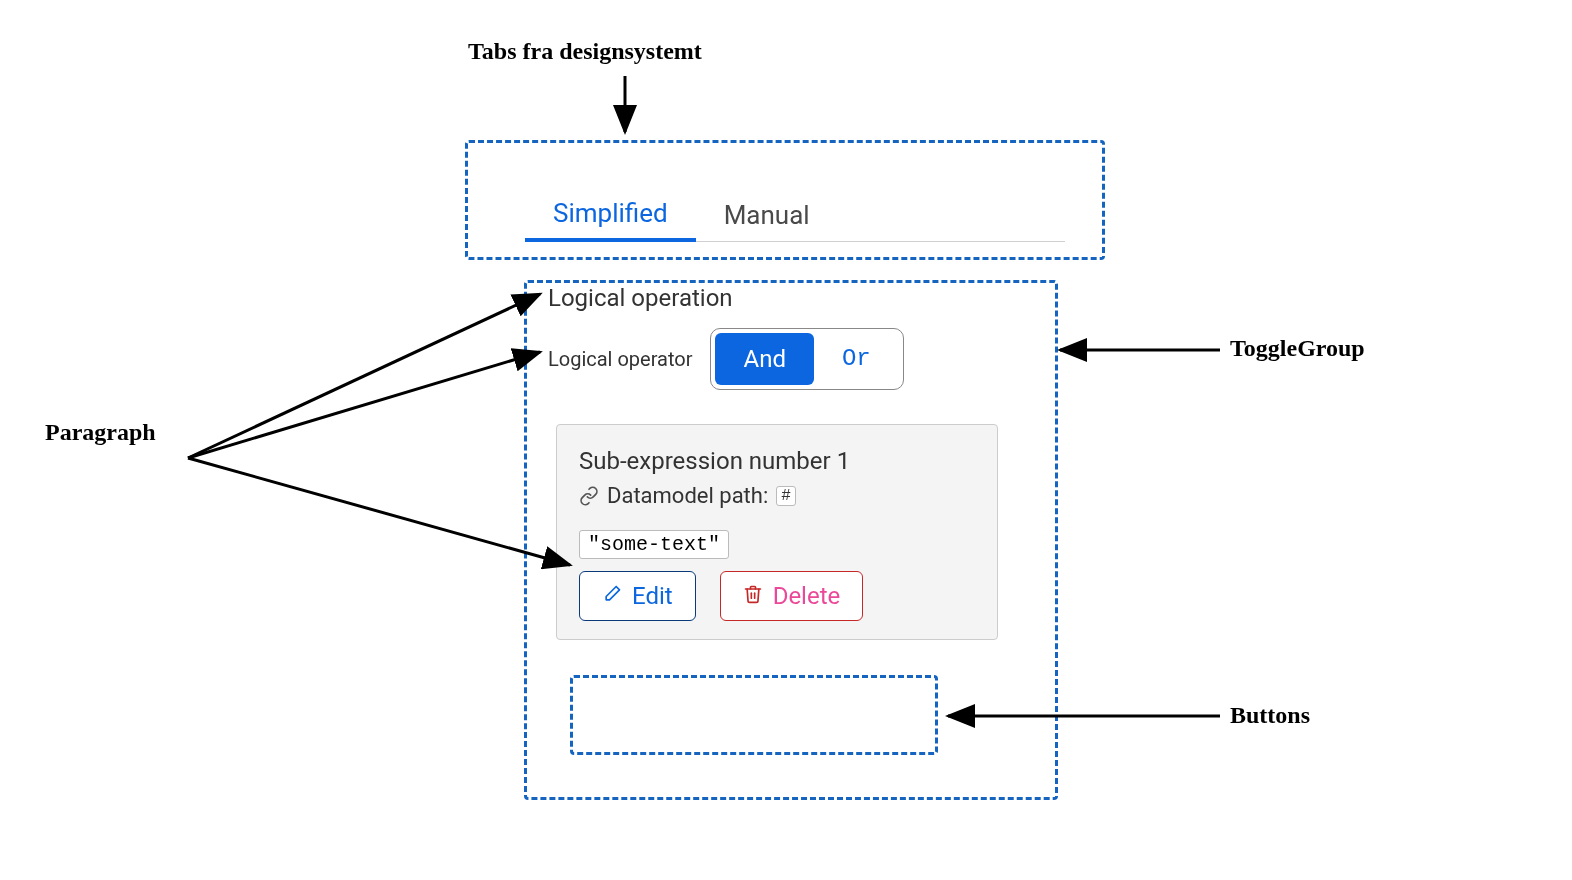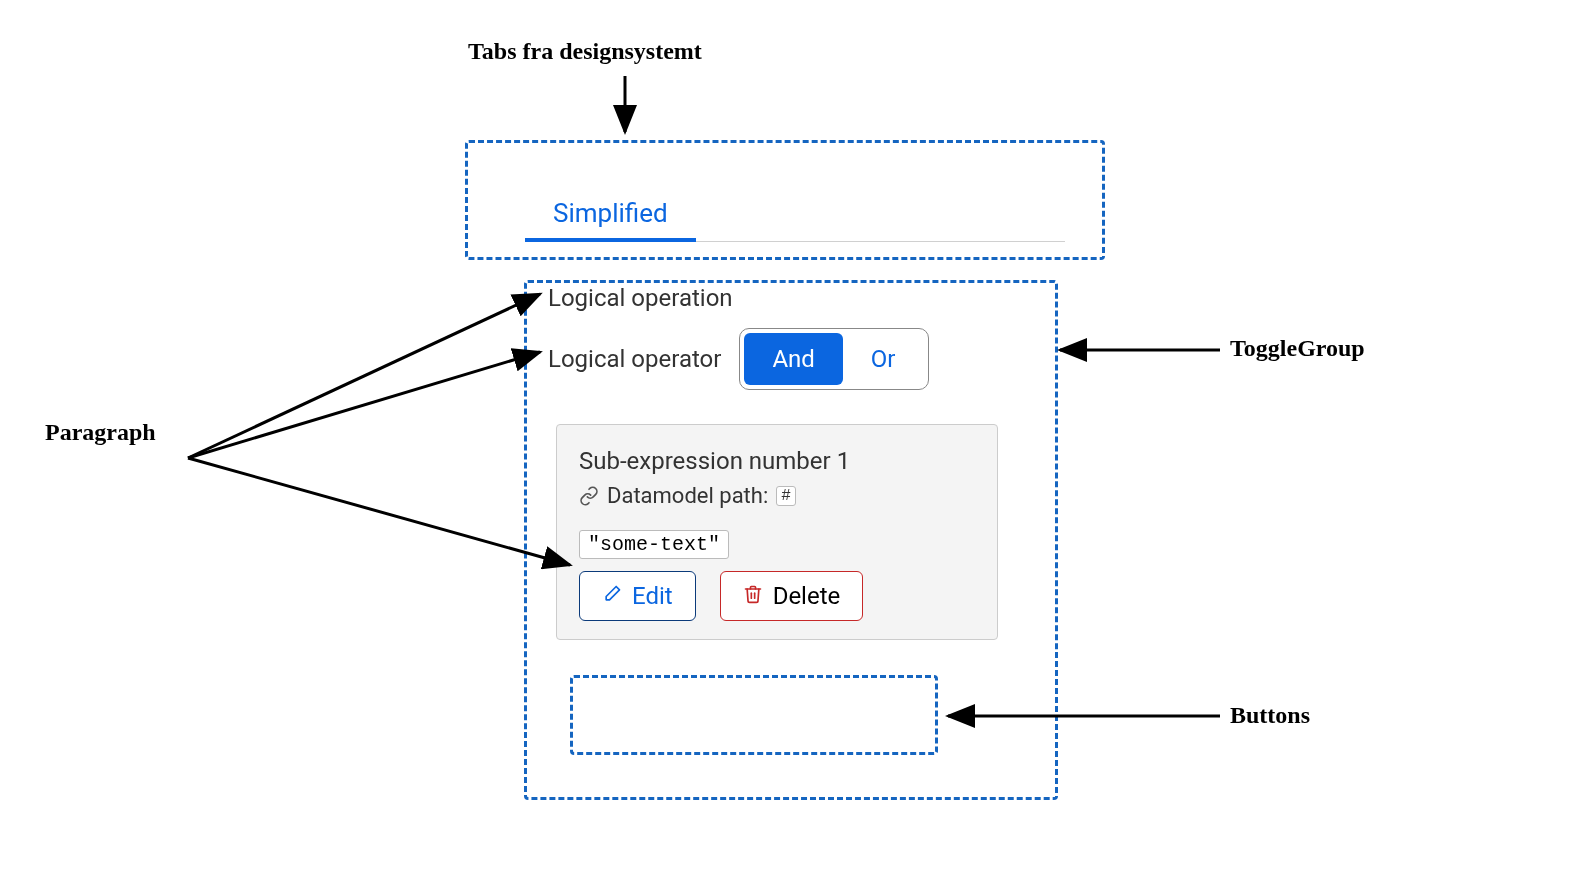--- a/index.html
+++ b/index.html
@@ -75,21 +75,21 @@
     font-size: 24px;
     color: #333;
     margin-bottom: 16px;
   }
   .logical-row {
     display: flex;
     align-items: center;
     gap: 18px;
   }
   .logical-label {
-    font-size: 24px;
+    font-size: 20px;
     color: #333;
   }
   .toggle-group {
     display: inline-flex;
     border: 1.5px solid #888;
     border-radius: 10px;
     overflow: hidden;
     background: #fff;
     padding: 4px;
   }
@@ -99,20 +99,21 @@
     cursor: pointer;
     border-radius: 6px;
   }
   .toggle-option.selected {
     background: #0b66e0;
     color: #fff;
   }
   .toggle-option.unselected {
     color: #0b66e0;
     background: #fff;
+    font-family: Liberation Mono, monospace;
   }
 
   .card {
     position: absolute;
     left: 556px;
     top: 424px;
     width: 442px;
     background: #f4f4f4;
     border: 1px solid #ccc;
     border-radius: 4px;
@@ -170,21 +171,21 @@
     padding: 10px 22px;
     border-radius: 6px;
     background: #fff;
     cursor: pointer;
   }
   .btn.edit {
     color: #0b66e0;
     border: 1.5px solid #0b3a7a;
   }
   .btn.delete {
-    color: #000000;
+    color: #ec4899;
     border: 1.5px solid #c62828;
     justify-content: space-between;
   }
 
   
   svg.overlay {
     position: absolute;
     left: 0; top: 0;
     width: 1572px;
     height: 880px;
@@ -197,20 +198,21 @@
 <div class="annot" style="left:468px; top:38px;">Tabs fra designsystemt</div>
 <div class="annot" style="left:45px; top:419px;">Paragraph</div>
 <div class="annot" style="left:1230px; top:335px;">ToggleGroup</div>
 <div class="annot" style="left:1230px; top:702px;">Buttons</div>
 
 <div class="dashed" style="left:465px; top:140px; width:640px; height:120px;"></div>
 
 <div class="tabs-frame">
   <div class="tabs-row">
     <div class="tab active">Simplified</div>
+    <div class="tab inactive">Manual</div>
   </div>
 </div>
 
 <div class="dashed" style="left:524px; top:280px; width:534px; height:520px;"></div>
 
 <div class="logical-area">
   <div class="logical-title">Logical operation</div>
   <div class="logical-row">
     <div class="logical-label">Logical operator</div>
     <div class="toggle-group">

